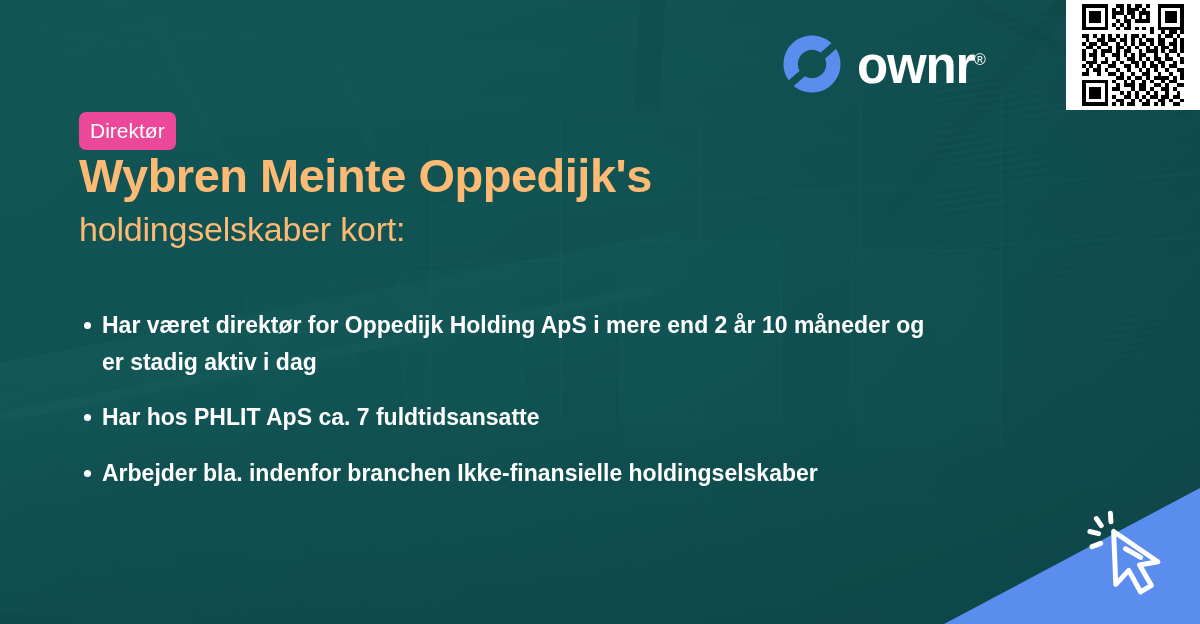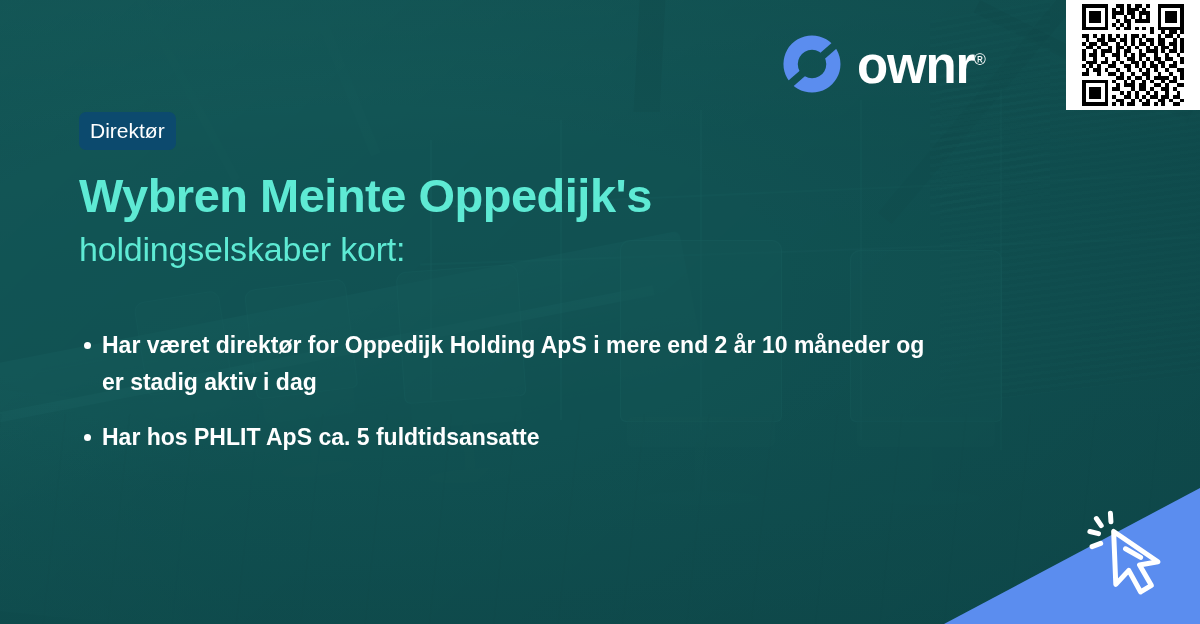--- a/index.html
+++ b/index.html
@@ -224,30 +224,29 @@
   }
 
   
   .content {
     position: absolute;
     left: 79px; top: 112px;
     width: 900px;
   }
   .badge {
     display: inline-block;
-    background: #0c4a6e;
+    background: #ec4899;
     color: #ffffff;
     font-size: 21px;
     line-height: 1;
     padding: 8px 11px 9px;
     border-radius: 7px;
   }
   .headline {
-    margin-top: 20px;
-    color: #5eead4;
+    color: #fdba74;
   }
   .headline-main {
     font-size: 47px;
     font-weight: 700;
     line-height: 1.12;
     letter-spacing: -.5px;
   }
   .headline-sub {
     font-size: 34px;
     font-weight: 400;
@@ -592,21 +591,22 @@
   <div class="content">
     <div class="badge">Direktør</div>
 
     <div class="headline">
       <div class="headline-main">Wybren Meinte Oppedijk's</div>
       <div class="headline-sub">holdingselskaber kort:</div>
     </div>
 
     <ul class="bullets">
       <li>Har været direktør for Oppedijk Holding ApS i mere end 2 år 10 måneder og er stadig aktiv i dag</li>
-      <li>Har hos PHLIT ApS ca. 5 fuldtidsansatte</li>
+      <li>Har hos PHLIT ApS ca. 7 fuldtidsansatte</li>
+      <li>Arbejder bla. indenfor branchen Ikke-finansielle holdingselskaber</li>
     </ul>
   </div>
 
   <div class="wedge"></div>
   <svg class="cursor-icon" viewBox="0 0 100 100">
     <g stroke="#ffffff" stroke-width="4.6" stroke-linecap="round" fill="none">
       <path d="M33 31 L35 80 L47 67 L58 87 L68 81 L57 62 L74 59 Z" stroke-linejoin="round"></path>
       <path d="M44 47 L58 55"></path>
       <path d="M30 14 L30.5 22"></path>
       <path d="M17 19 L21.5 25.5"></path>

